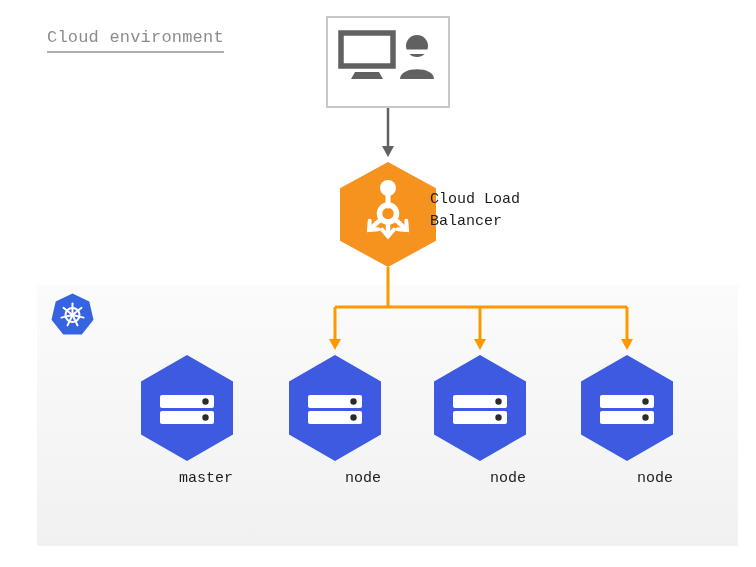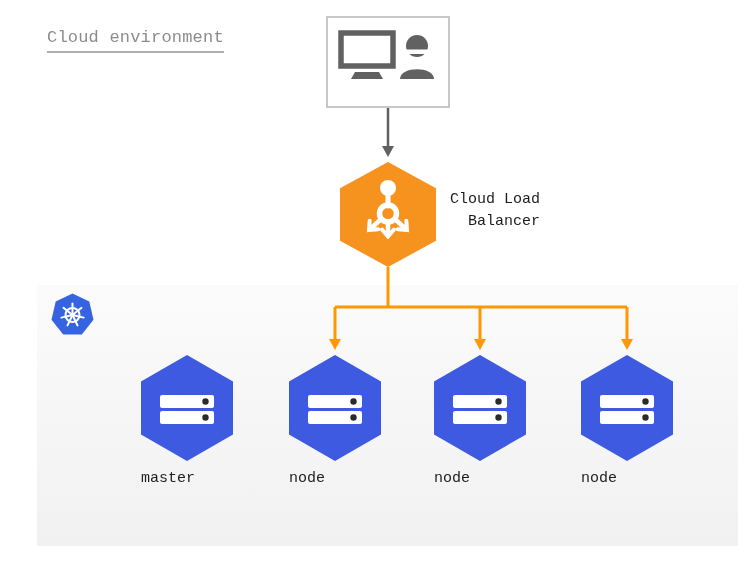--- a/index.html
+++ b/index.html
@@ -21,24 +21,24 @@
   }
   .panel{
     left:37px;top:285px;width:701px;height:261px;
     background:linear-gradient(180deg,#FBFBFB 0%,#F1F1F1 100%);
     z-index:0;
   }
   .connectors{left:0;top:0;width:756px;height:567px;z-index:1;pointer-events:none;}
   .k8s-logo{left:50px;top:292px;width:45px;height:45px;z-index:2;}
   .lb-hex{left:340px;top:162px;width:96px;height:105px;z-index:2;}
   .lb-label{
-    left:430px;top:189px;width:110px;text-align:right;
+    left:430px;top:189px;width:110px;text-align:left;
     font-size:15px;line-height:22px;color:#1D1D1D;z-index:2;
   }
-  .node{width:92px;top:355px;text-align:left;z-index:2;}
+  .node{width:92px;top:355px;text-align:right;z-index:2;}
   .node svg{display:block;}
   .node-label{margin-top:9px;font-size:15px;color:#1D1D1D;}
   .n-master{left:141px;}
   .n-node1{left:289px;}
   .n-node2{left:434px;}
   .n-node3{left:581px;}
 </style>
 </head>
 <body>
 

